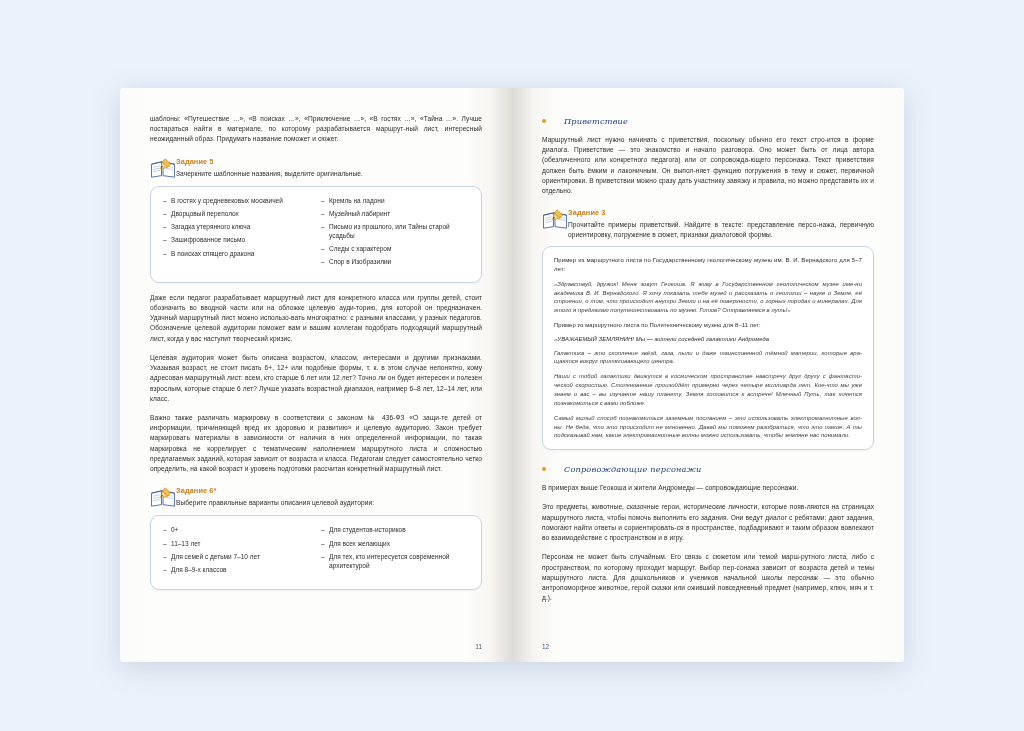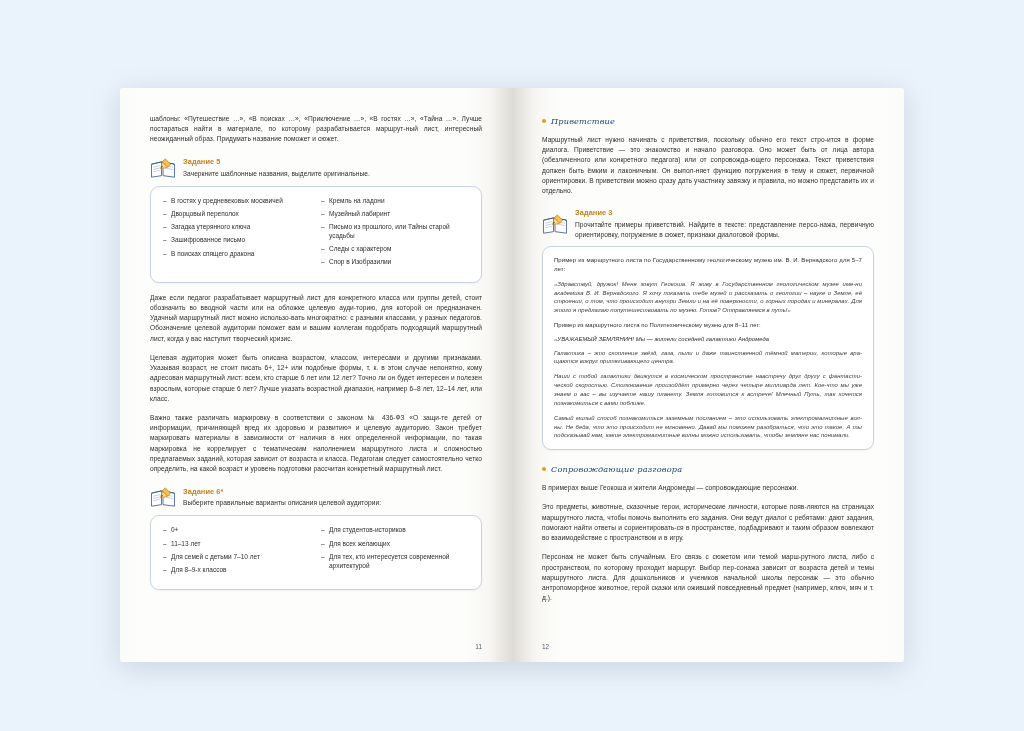--- a/index.html
+++ b/index.html
@@ -57,41 +57,40 @@
     margin: 0 0 9px 0;
     font-size: 6.6px;
     line-height: 1.55;
     color: #2d2d2d;
     text-align: justify;
     letter-spacing: 0.01em;
   }
   .section-head {
     display: flex;
     align-items: center;
-    gap: 5px;
+    gap: 18px;
     margin: 14px 0 9px 0;
   }
   .bullet-dot {
     width: 4px;
     height: 4px;
     background: #d8a02a;
     border-radius: 50%;
     flex: 0 0 auto;
   }
   .section-title {
     font-family: "DejaVu Serif", serif;
     font-style: italic;
     font-size: 8.2px;
     color: #1f3f73;
     letter-spacing: 0.02em;
   }
   .task-block {
     display: flex;
-    gap: 7px;
-    align-items: center;
+    align-items: flex-start;
     margin: 12px 0 7px 0;
   }
   .task-icon {
     flex: 0 0 auto;
     width: 26px;
     height: 22px;
     position: relative;
   }
   .task-text {
     flex: 1 1 auto;
@@ -325,21 +324,21 @@
       <p class="ex-quote">«Здравствуй, дружок! Меня зовут Геокоша. Я живу в Государственном геологическом музее име-ни академика В. И. Вернадского. Я хочу показать тебе музей и рассказать о геологии – науке о Земле, её строении, о том, что происходит внутри Земли и на её поверхности, о горных породах и минералах. Для этого я предлагаю попутешествовать по музею. Готов? Отправляемся в путь!»</p>
       <p class="ex-sub">Пример из маршрутного листа по Политехническому музею для 8–11 лет:</p>
       <p class="ex-strong">«УВАЖАЕМЫЙ ЗЕМЛЯНИН! Мы — жители соседней галактики Андромеда</p>
       <p class="ex-quote">Галактика – это скопление звёзд, газа, пыли и даже таинственной тёмной материи, которые вра-щаются вокруг притягивающего центра.</p>
       <p class="ex-quote">Наши с тобой галактики движутся в космическом пространстве навстречу друг другу с фантасти-ческой скоростью. Столкновение произойдёт примерно через четыре миллиарда лет. Кое-что мы уже знаем о вас – вы изучаете нашу планету. Земля готовится к встрече! Млечный Путь, так хочется познакомиться с вами поближе.</p>
       <p class="ex-quote" style="margin-bottom:0">Самый милый способ познакомиться заземным посланием – это использовать электромагнитные вол-ны. Не беда, что это происходит не мгновенно. Давай мы поможем разобраться, что это такое. А ты подсказывай нам, какие электромагнитные волны можно использовать, чтобы земляне нас понимали.</p>
     </div>
 
     <div class="section-head">
       <span class="bullet-dot"></span>
-      <span class="section-title">Сопровождающие разговора</span>
+      <span class="section-title">Сопровождающие персонажи</span>
     </div>
 
     <p>В примерах выше Геокоша и жители Андромеды — сопровождающие персонажи.</p>
     <p>Это предметы, животные, сказочные герои, исторические личности, которые появ-ляются на страницах маршрутного листа, чтобы помочь выполнить его задания. Они ведут диалог с ребятами: дают задания, помогают найти ответы и сориентировать-ся в пространстве, подбадривают и таким образом вовлекают во взаимодействие с пространством и в игру.</p>
     <p>Персонаж не может быть случайным. Его связь с сюжетом или темой марш-рутного листа, либо с пространством, по которому проходит маршрут. Выбор пер-сонажа зависит от возраста детей и темы маршрутного листа. Для дошкольников и учеников начальной школы персонаж — это обычно антропоморфное животное, герой сказки или оживший повседневный предмет (например, ключ, мяч и т. д.).</p>
 
     <div class="folio right">12</div>
     <div class="gutter-shadow-r"></div>
   </div>
 

